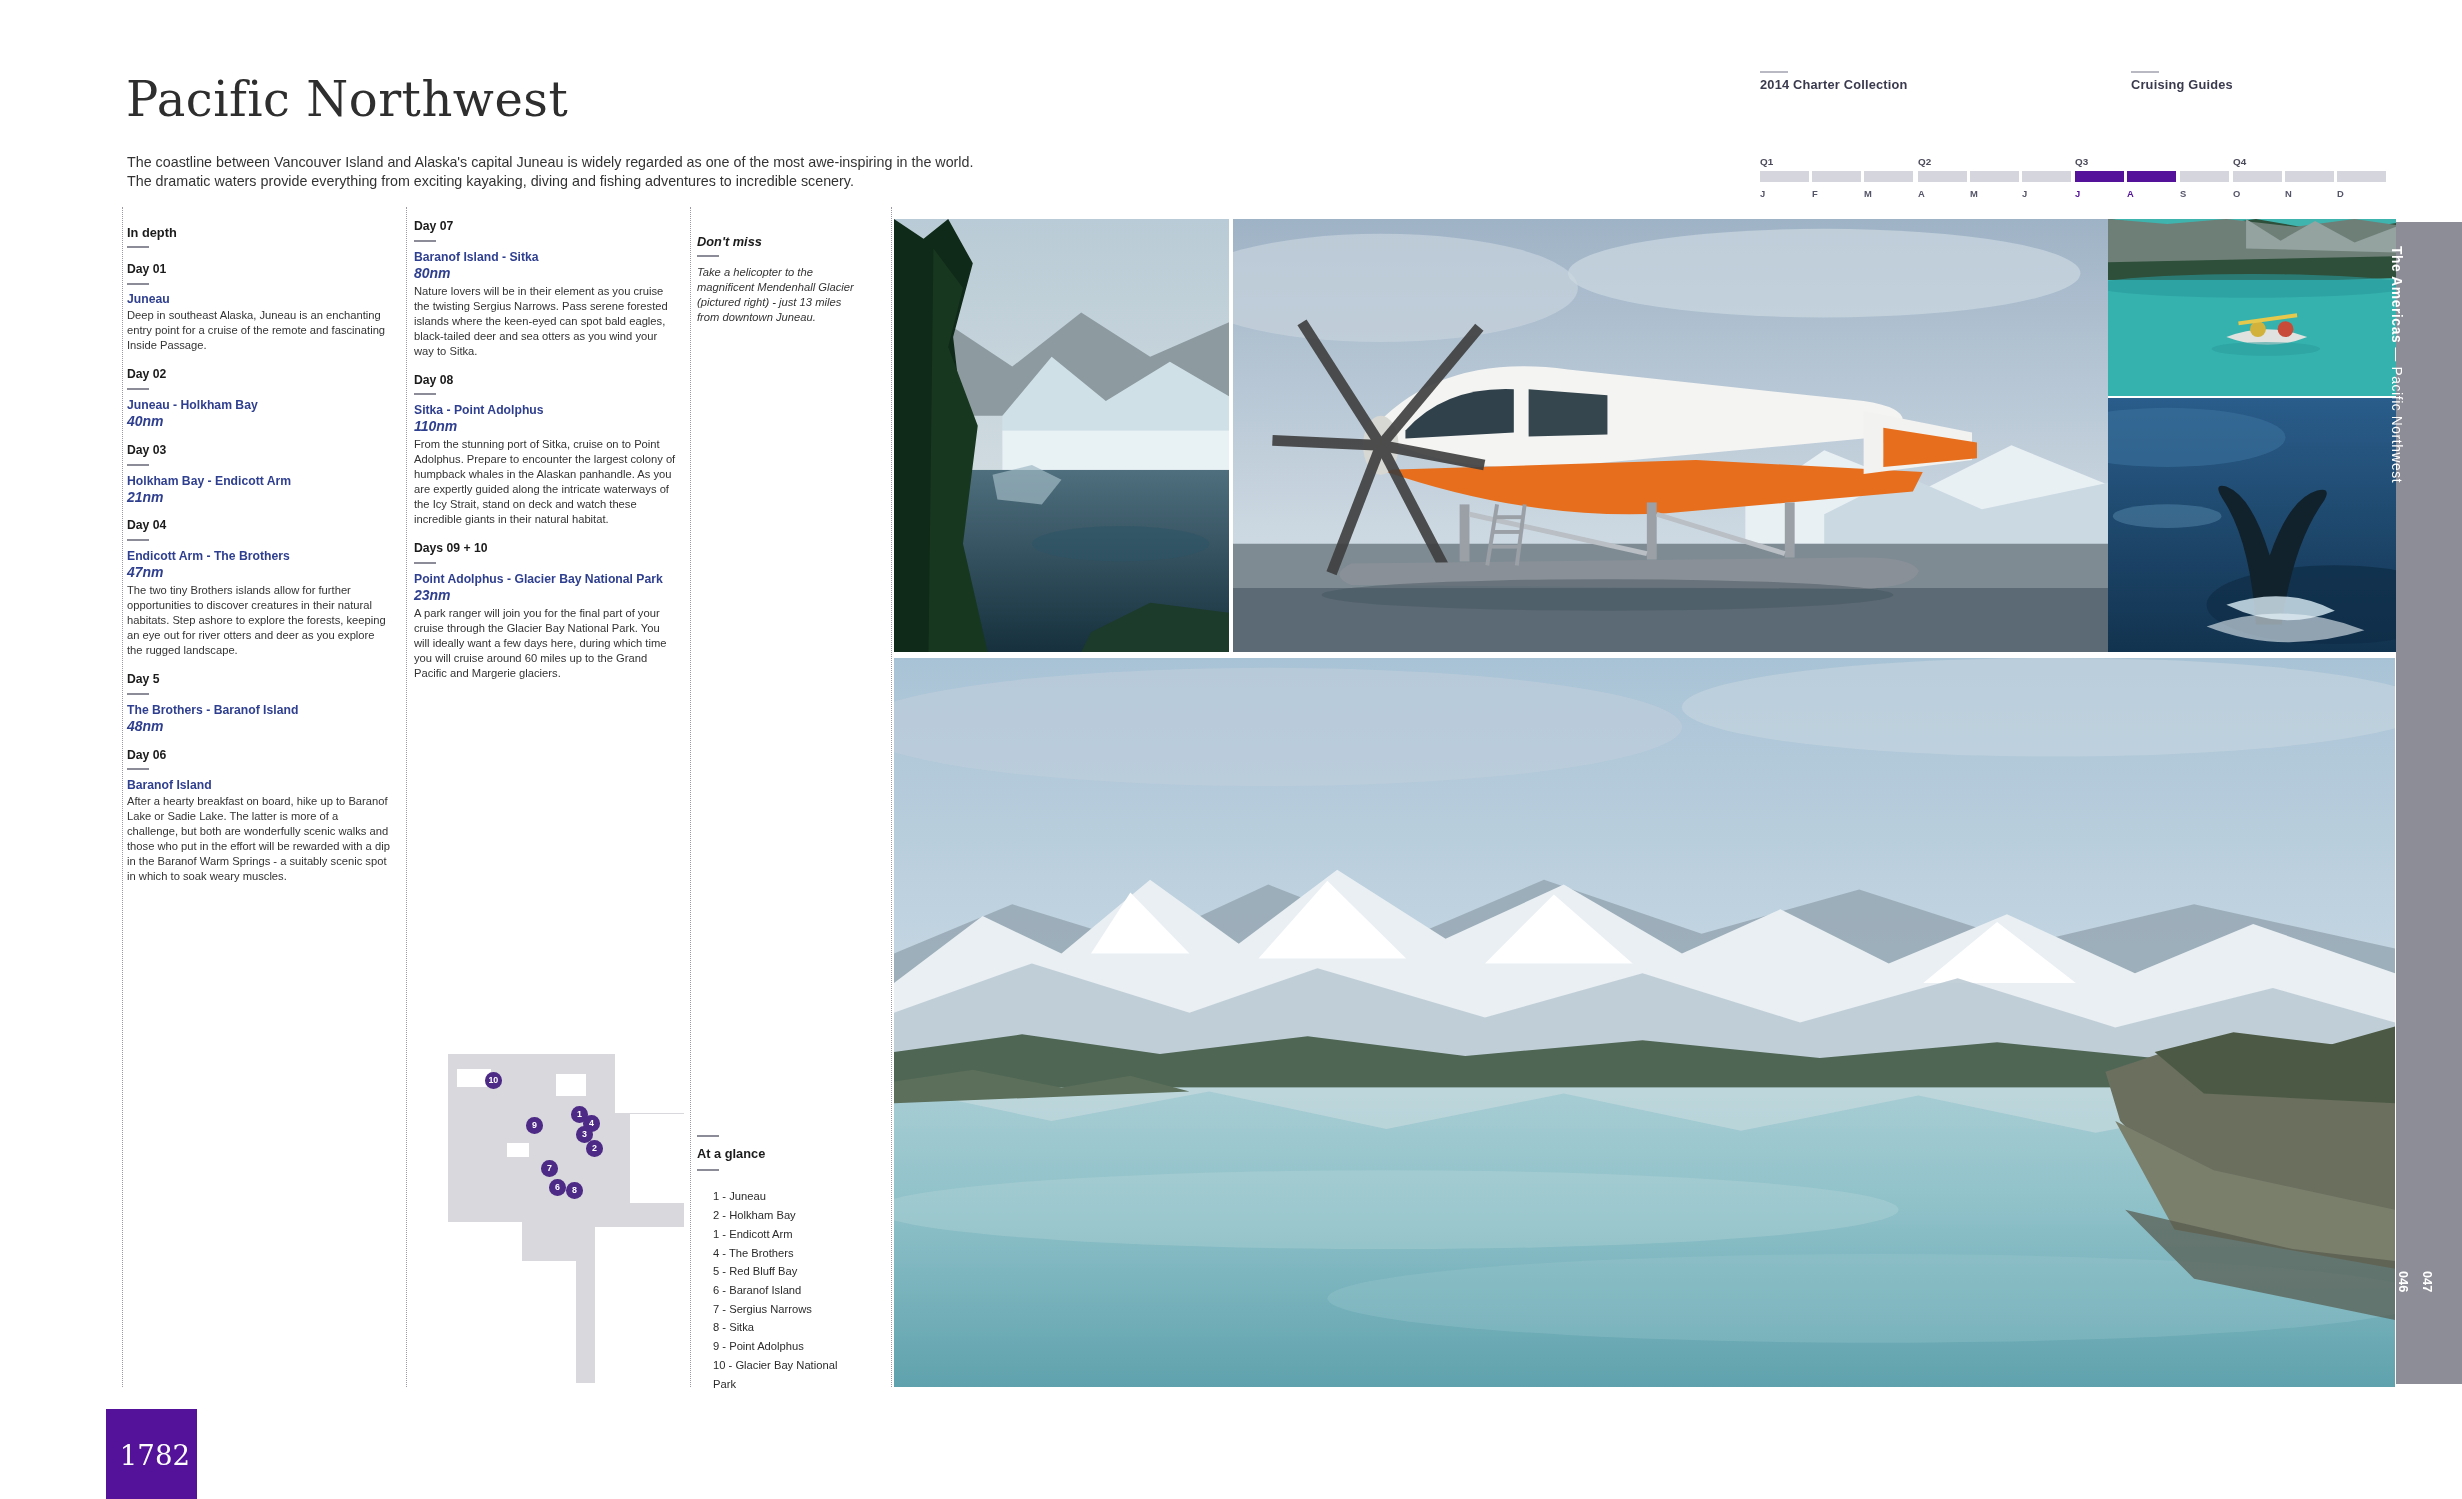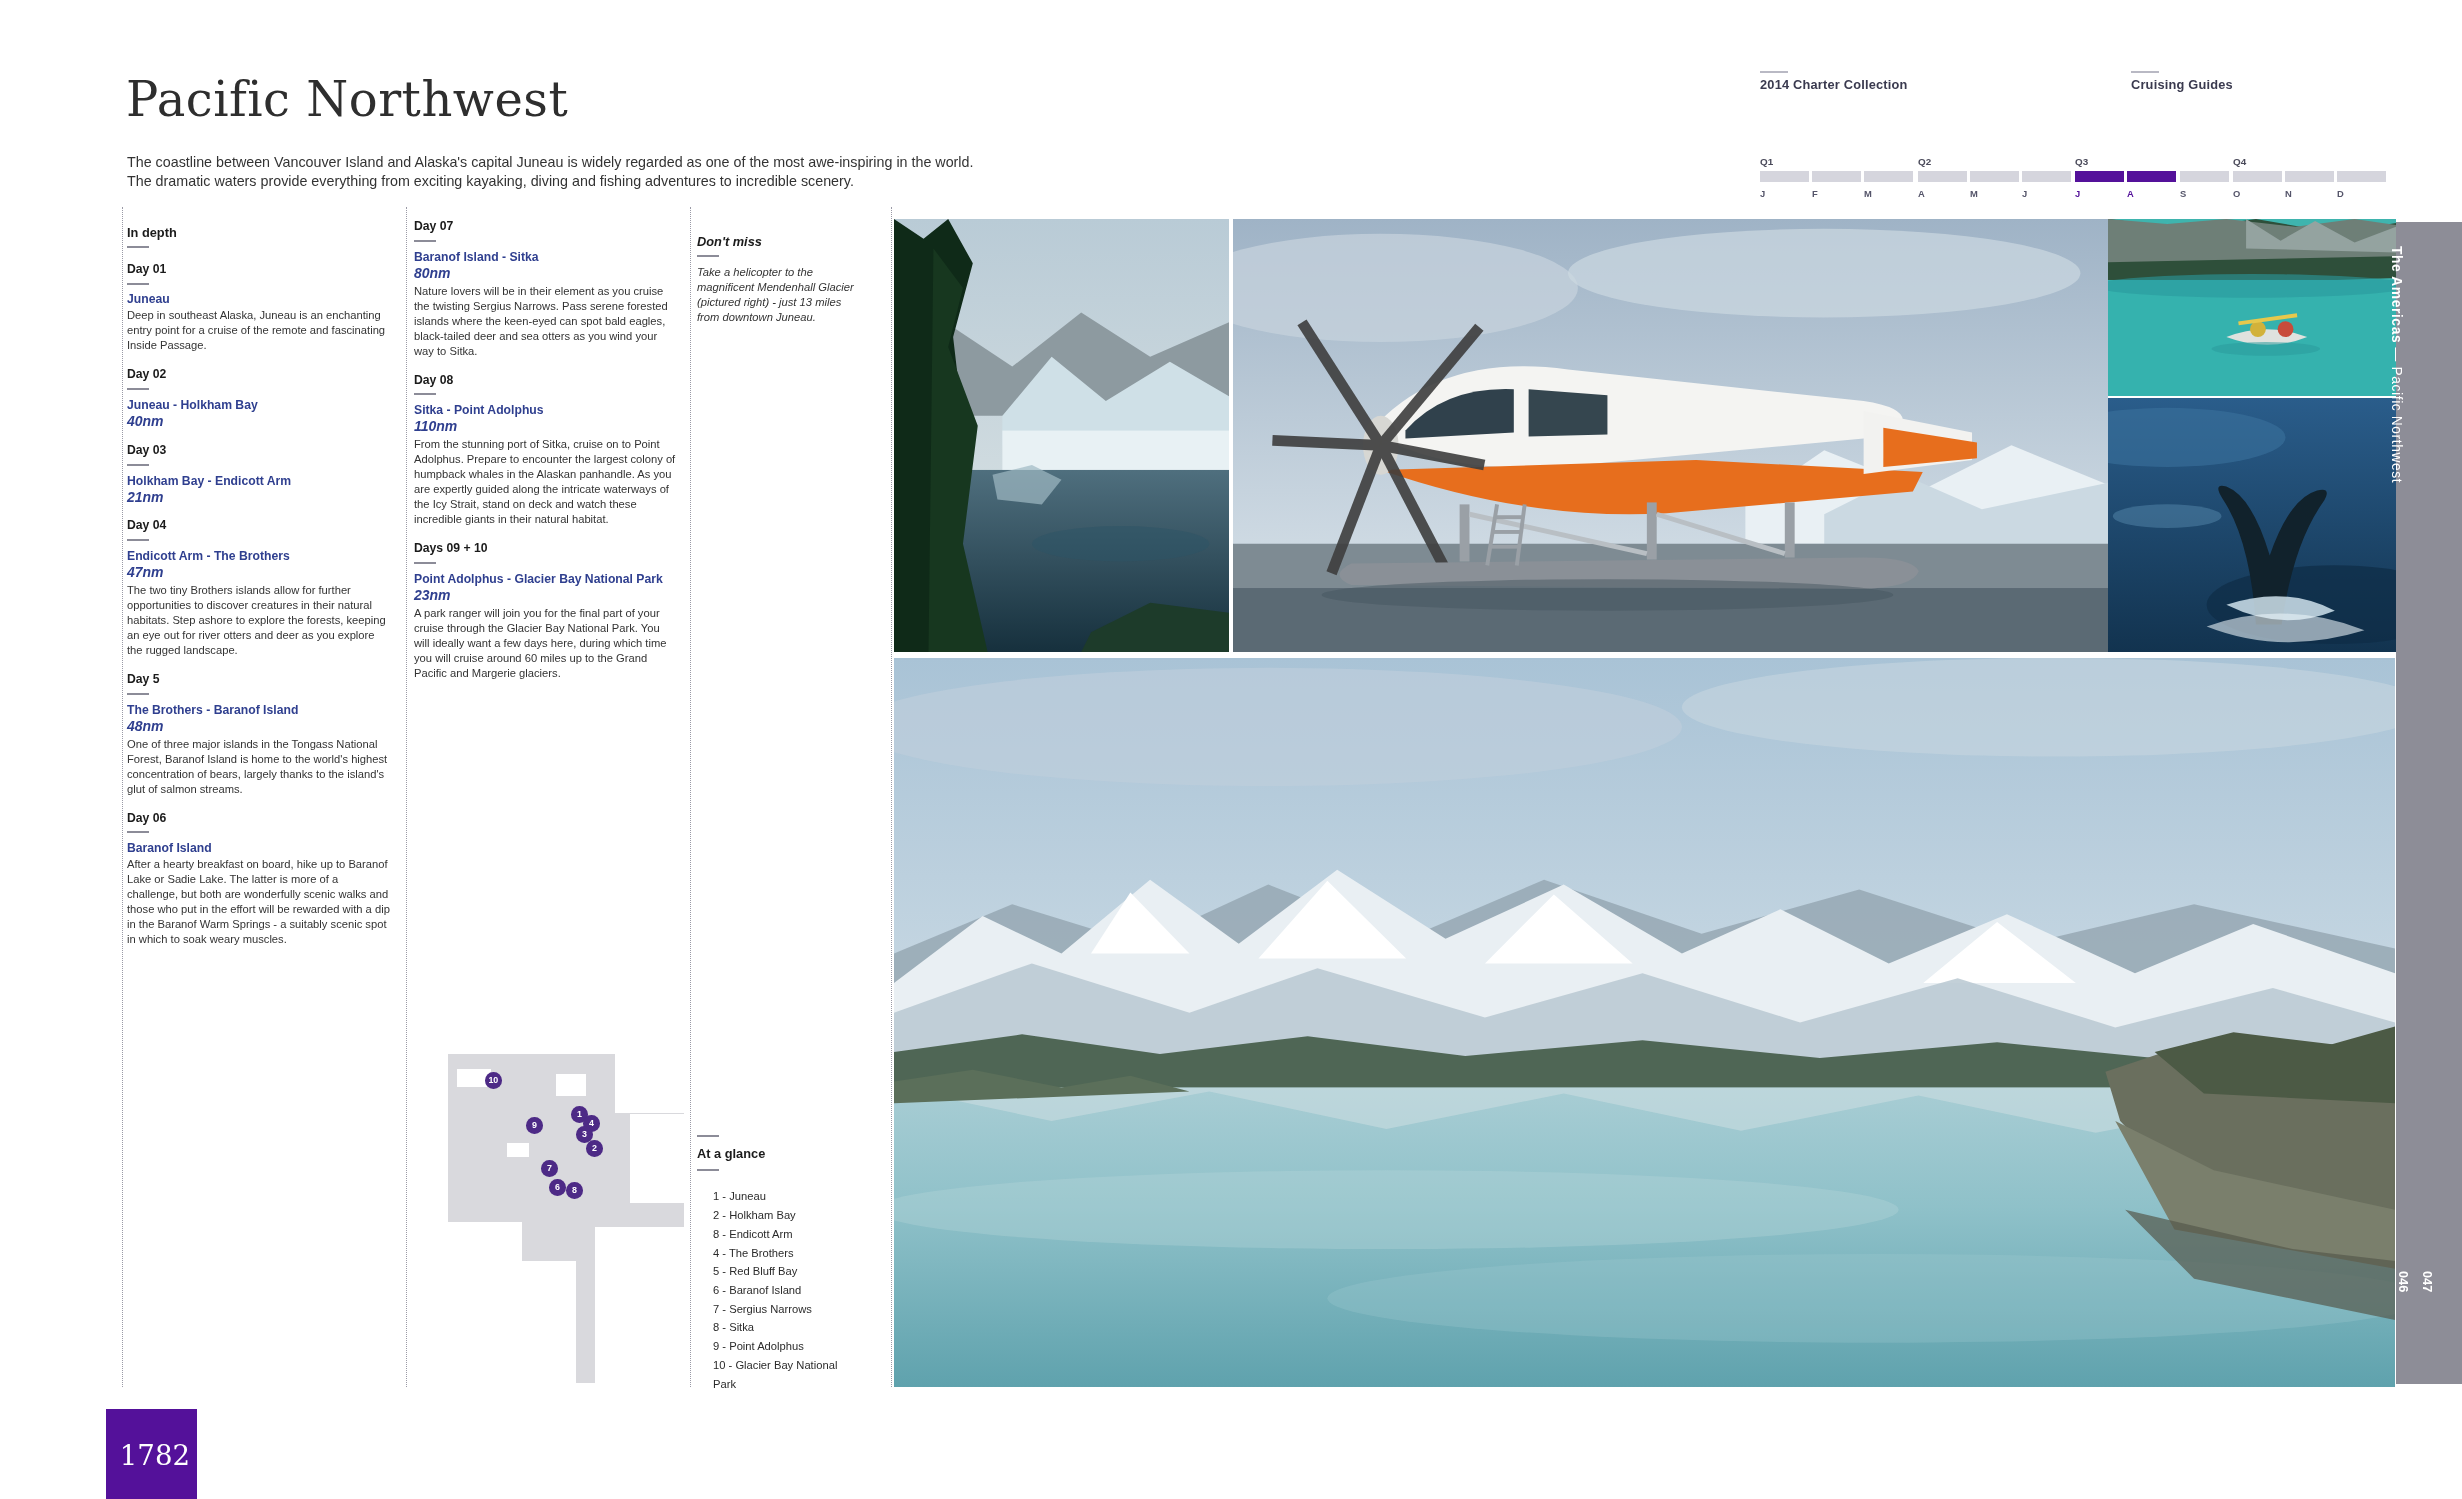--- a/index.html
+++ b/index.html
@@ -329,21 +329,20 @@
       <div class="place">Endicott Arm - The Brothers</div>
       <div class="dist">47nm</div>
       <div class="body">The two tiny Brothers islands allow for further opportunities to discover creatures in their natural habitats. Step ashore to explore the forests, keeping an eye out for river otters and deer as you explore the rugged landscape.</div>
     </div>
 
     <div>
       <div class="day">Day 5</div>
       <div class="rule"></div>
       <div class="place">The Brothers - Baranof Island</div>
       <div class="dist">48nm</div>
-      <div class="body">One of three major islands in the Tongass National Forest, Baranof Island is home to the world's highest concentration of bears, largely thanks to the island's glut of salmon streams.</div>
     </div>
 
     <div>
       <div class="day">Day 06</div>
       <div class="rule"></div>
       <div class="place">Baranof Island</div>
       <div class="body">After a hearty breakfast on board, hike up to Baranof Lake or Sadie Lake. The latter is more of a challenge, but both are wonderfully scenic walks and those who put in the effort will be rewarded with a dip in the Baranof Warm Springs - a suitably scenic spot in which to soak weary muscles.</div>
     </div>
   </div>
 
@@ -404,21 +403,21 @@
     <div class="mapnum" style="left:148px; top:167px;">8</div>
   </div>
 
   <div class="glance">
     <div class="rule" style="margin-top:0"></div>
     <div class="hdr-label">At a glance</div>
     <div class="rule"></div>
     <ol>
       <li>1 - Juneau</li>
       <li>2 - Holkham Bay</li>
-      <li>8 - Endicott Arm</li>
+      <li>1 - Endicott Arm</li>
       <li>4 - The Brothers</li>
       <li>5 - Red Bluff Bay</li>
       <li>6 - Baranof Island</li>
       <li>7 - Sergius Narrows</li>
       <li>8 - Sitka</li>
       <li>9 - Point Adolphus</li>
       <li>10 - Glacier Bay National Park</li>
     </ol>
   </div>
 

